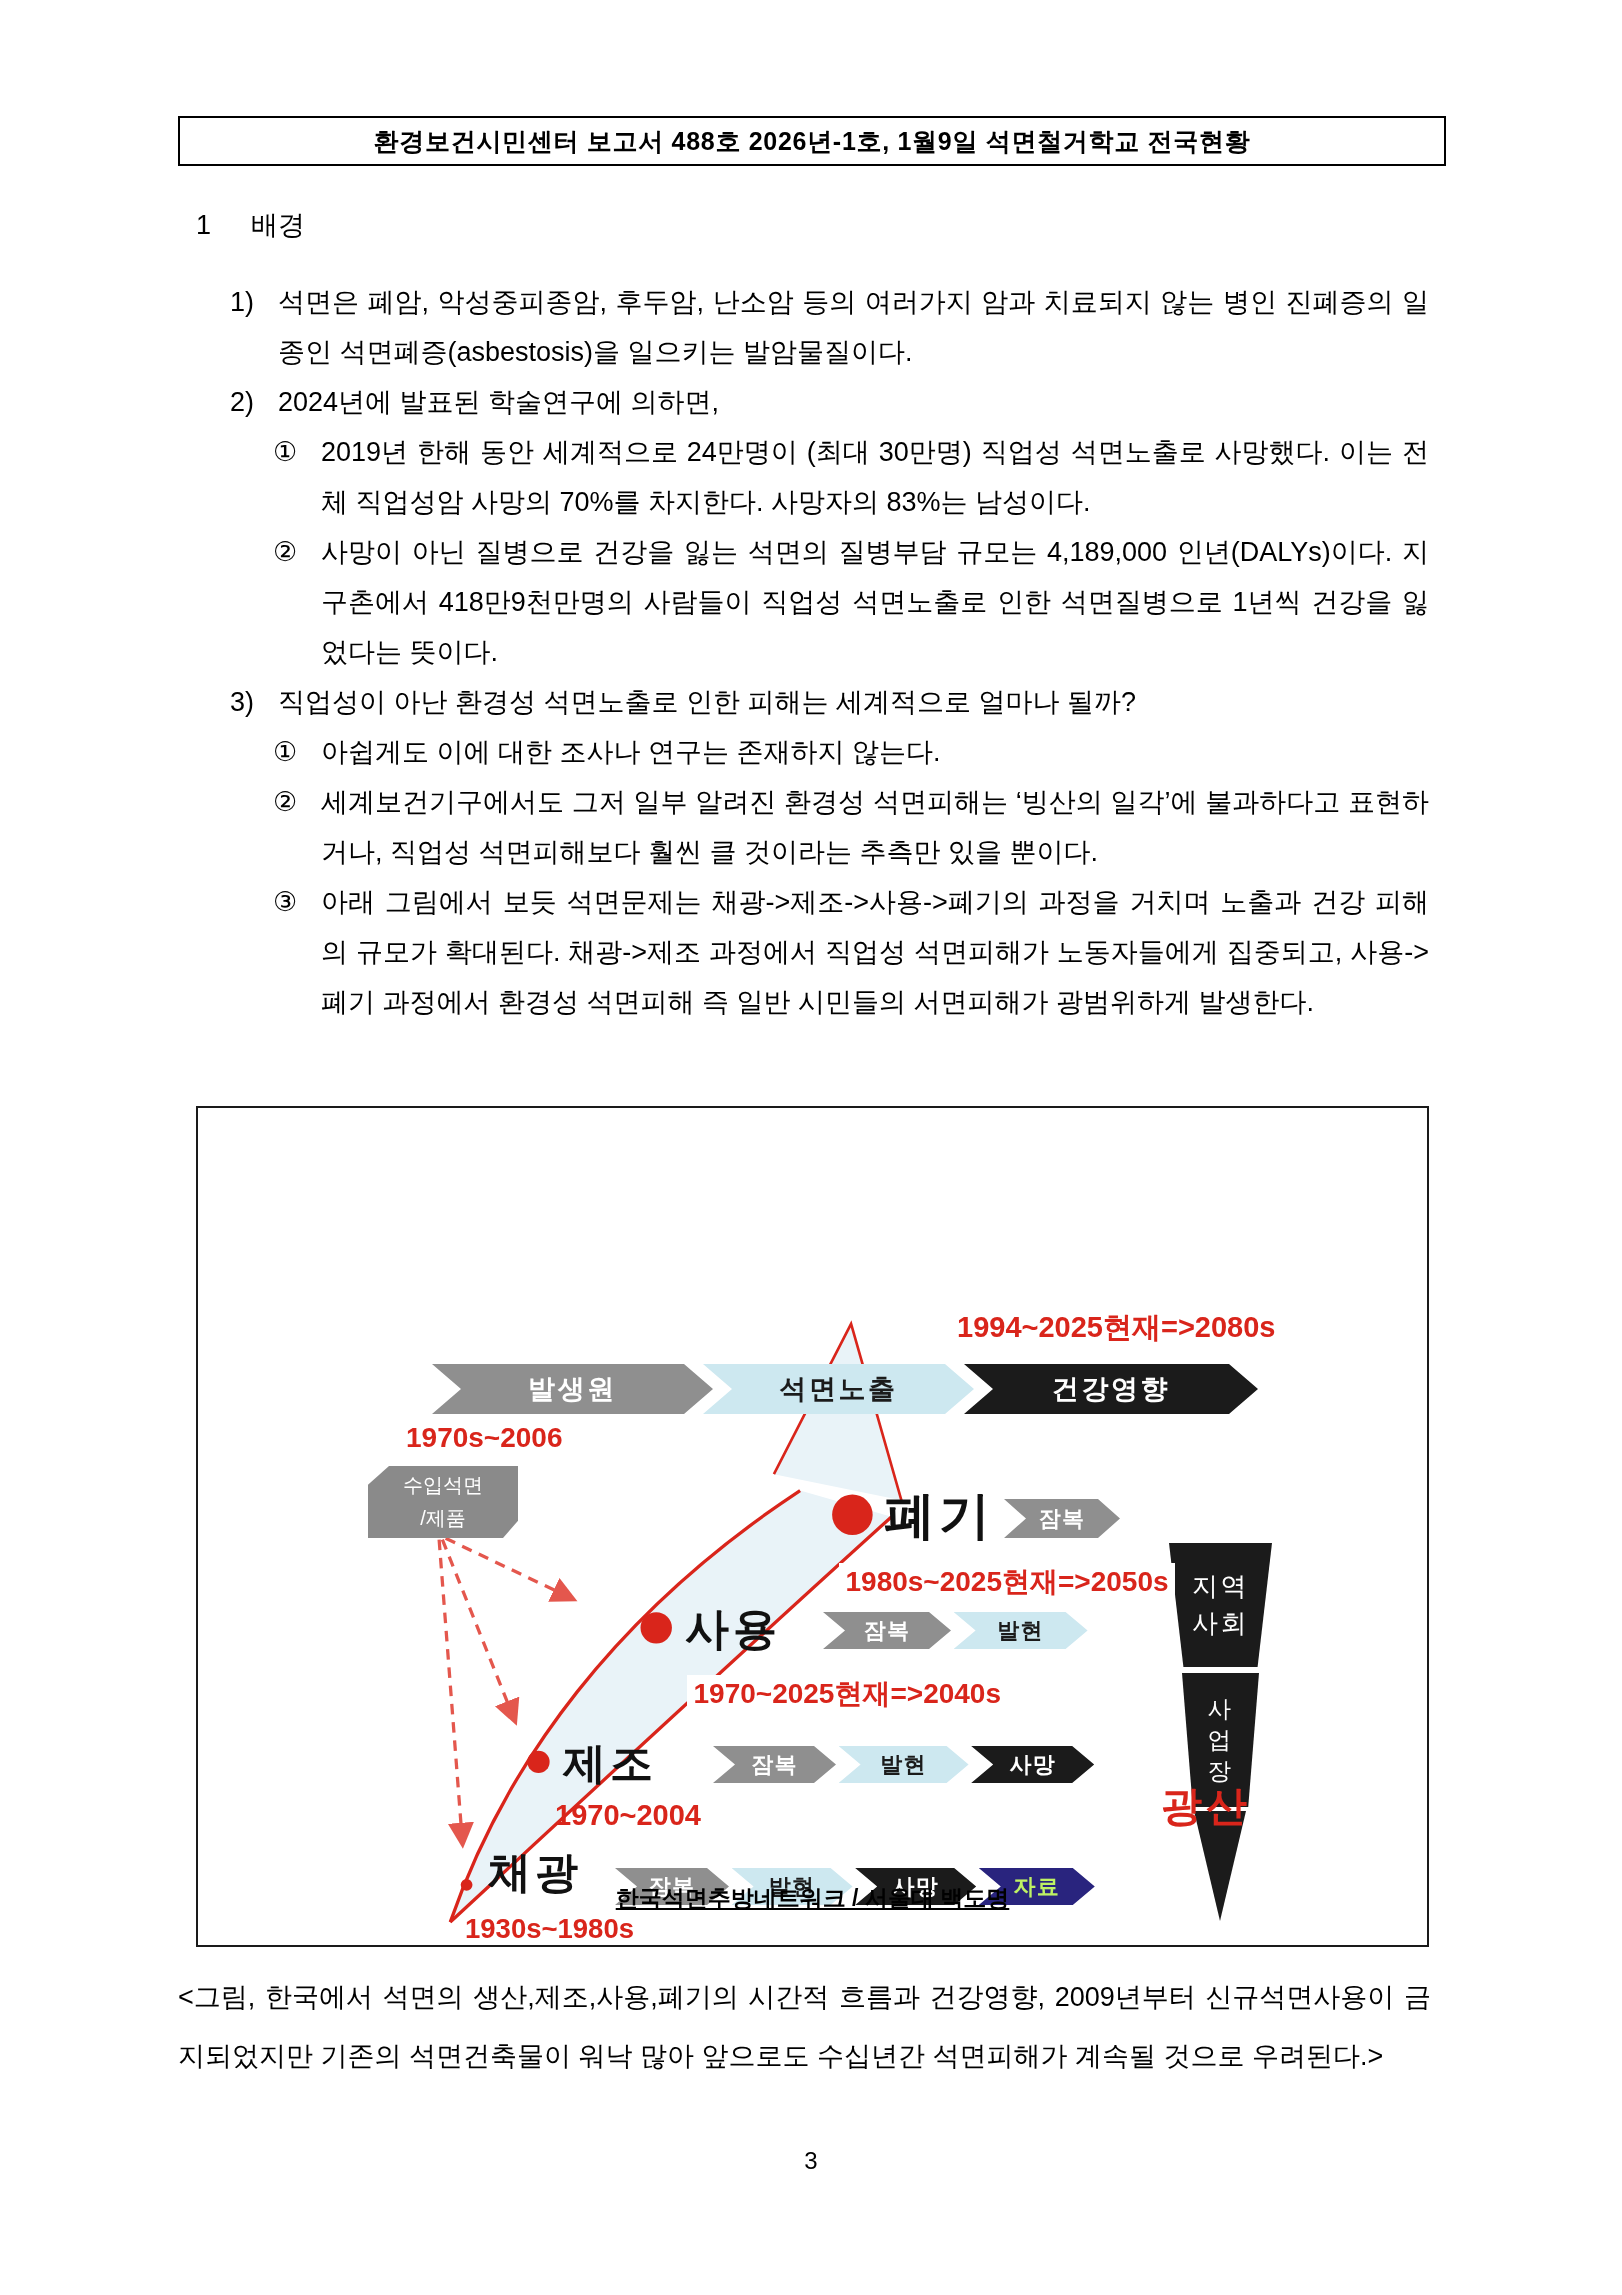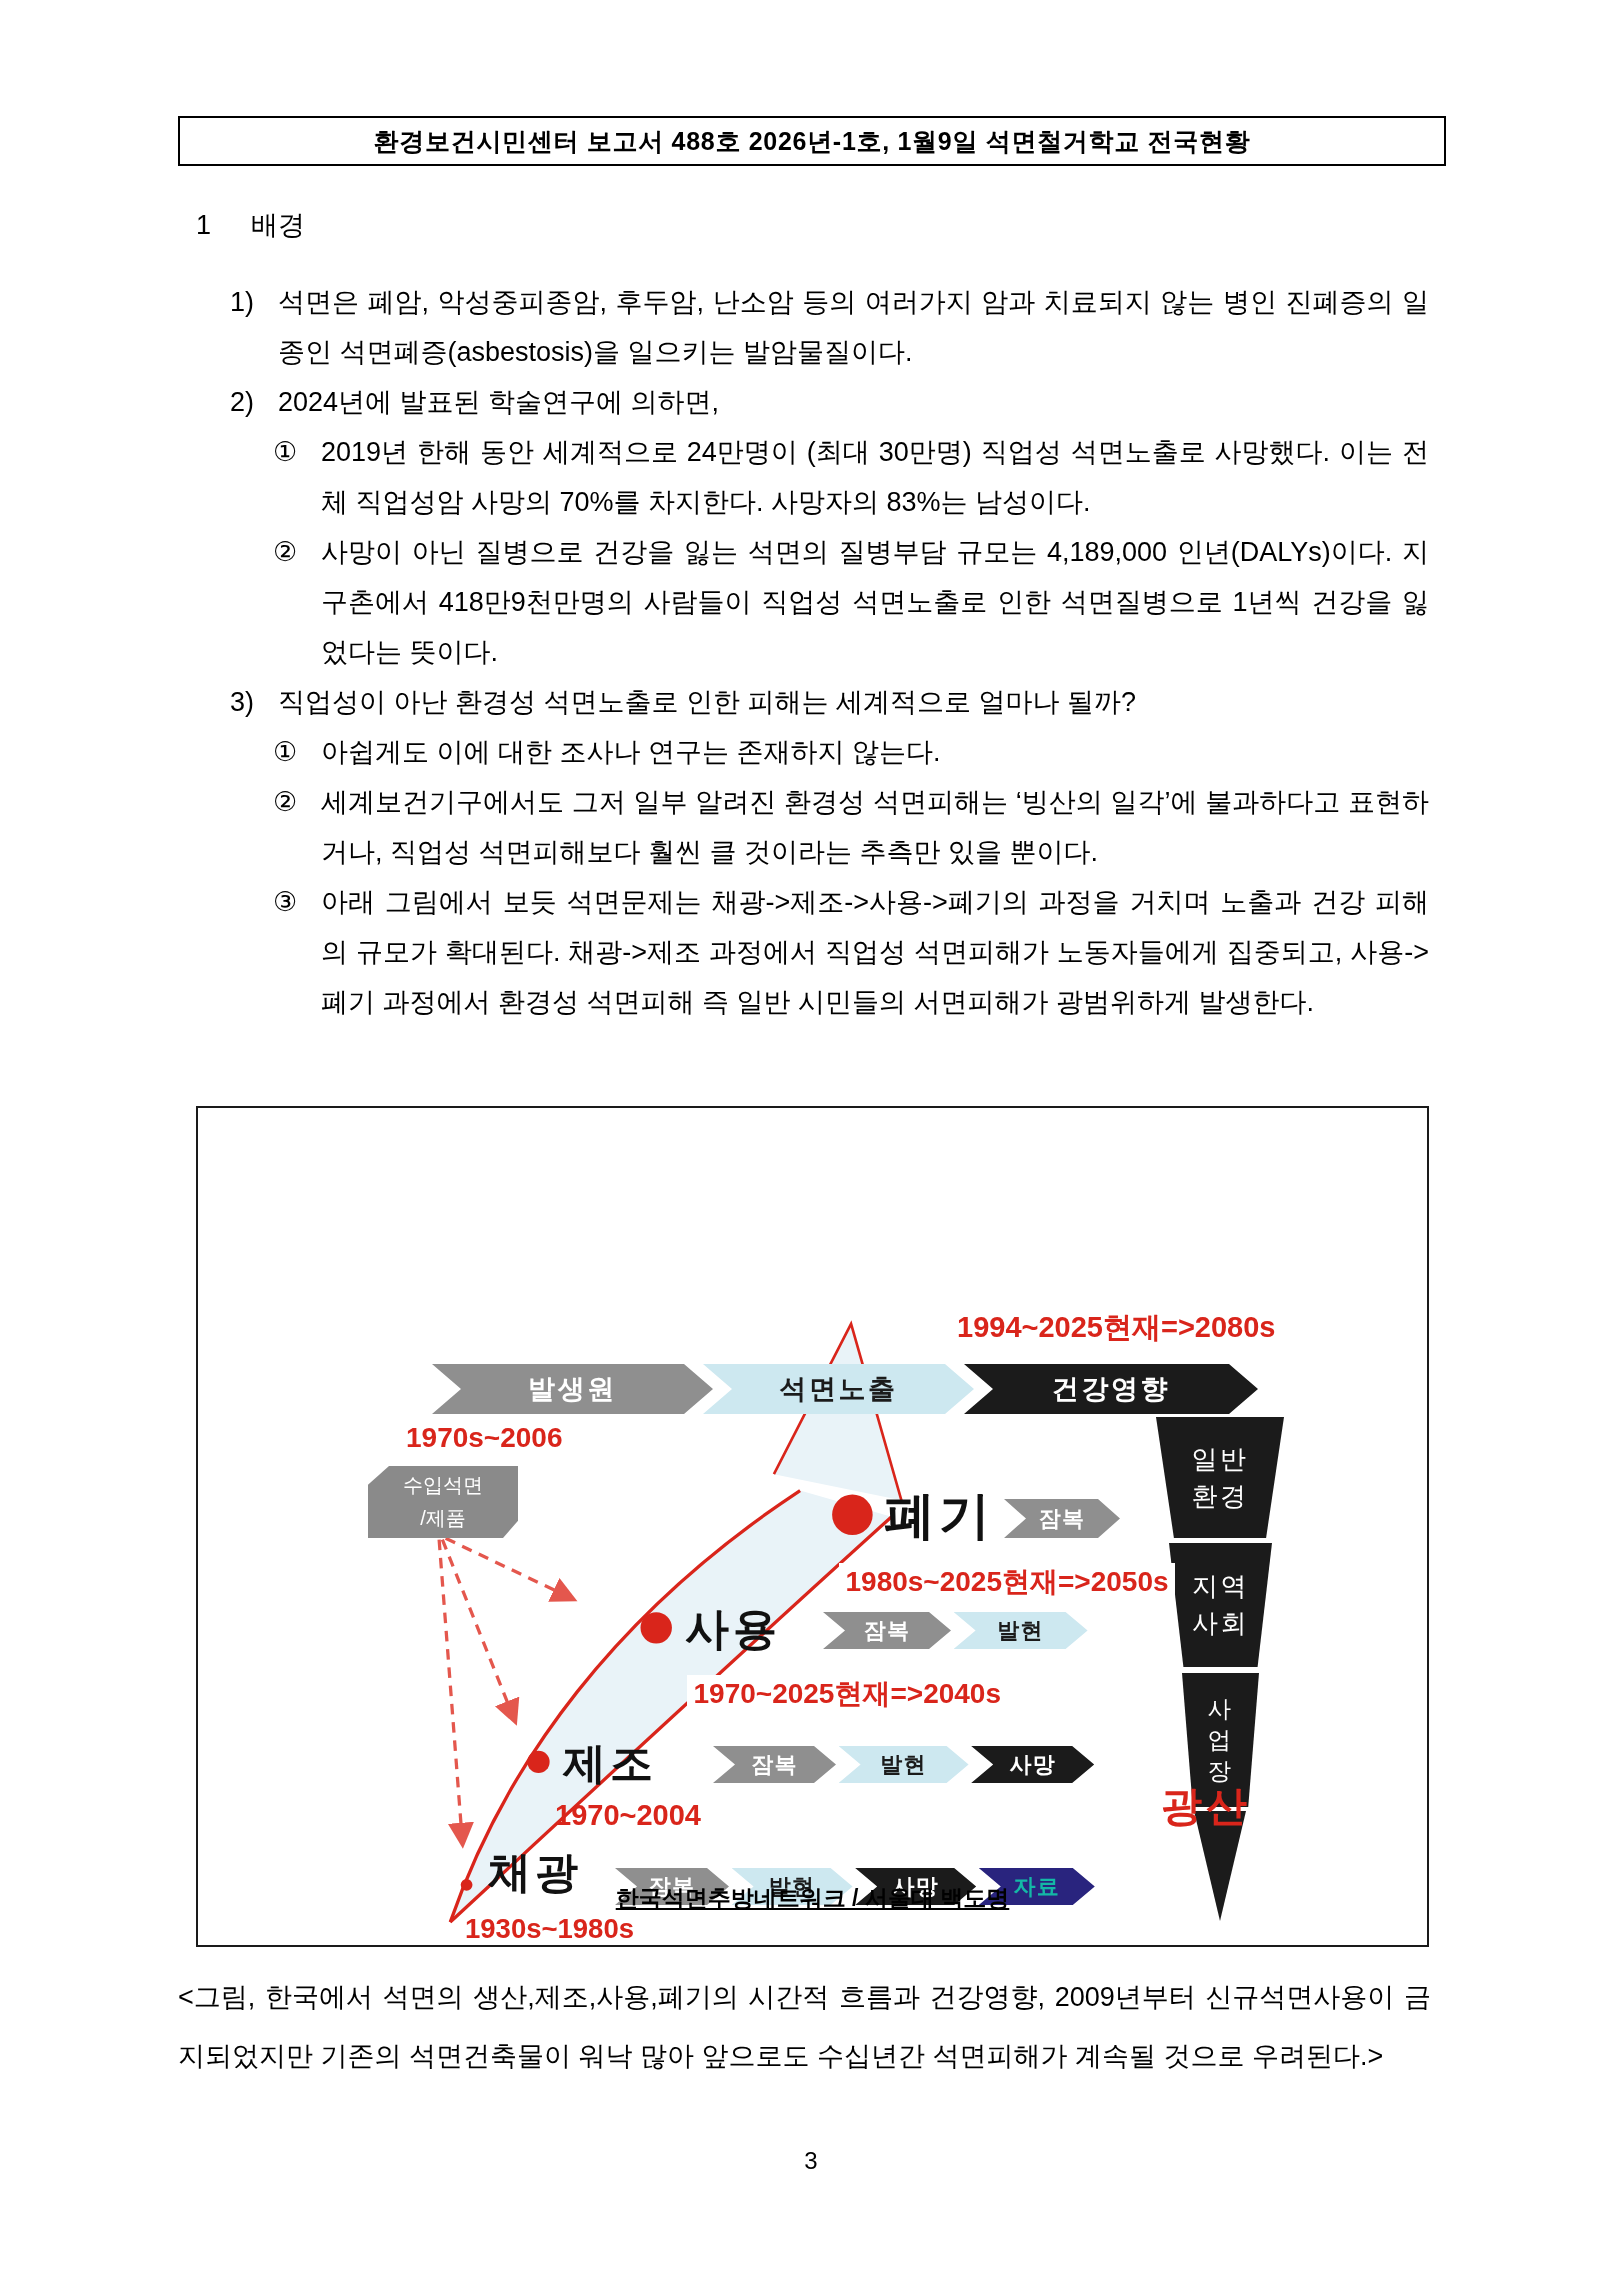--- a/index.html
+++ b/index.html
@@ -43,21 +43,21 @@
   .red-note{color:var(--accent_red);font-weight:700;z-index:4;}
   .note-bg{background:#fff;padding:0 6.5px;}
 
   .chev{display:flex;align-items:center;justify-content:center;
         clip-path:polygon(0 0,calc(100% - 22px) 0,100% 50%,calc(100% - 22px) 100%,0 100%,22px 50%);}
   .banner .chev{height:50px;font-size:27px;letter-spacing:2.6px;font-weight:600;
         clip-path:polygon(0 0,calc(100% - 29px) 0,100% 50%,calc(100% - 29px) 100%,0 100%,29px 50%);text-align:right;}
   .tone-gray{background:var(--arrow_gray);color:#fff;}
   .tone-blue{background:var(--pale_blue);color:#1b1b1b;}
   .tone-black{background:var(--near_black);color:#fff;}
-  .tone-navy{background:var(--navy);color:#14b8a6;}
+  .tone-navy{background:var(--navy);color:#bef264;}
 
   .row-label{font-weight:600;color:#111;z-index:3;letter-spacing:3.9px;}
   .chev-strip{display:flex;gap:2.6px;z-index:3;}
   .chev-strip .chev{font-size:22px;font-weight:600;letter-spacing:1.3px;}
 
   .funnel-block{left:0;background:var(--near_black);color:#fff;display:flex;
         flex-direction:column;align-items:center;justify-content:center;
         font-size:26px;line-height:37px;letter-spacing:2.6px;z-index:2;text-align:center;}
   .trap{clip-path:polygon(0 0,100% 0,86% 100%,14% 100%);}
   .tip{clip-path:polygon(0 0,100% 0,50% 100%);}
@@ -152,22 +152,20 @@
         <span>발생원</span>
       </div>
     <div class="abs chev tone-blue" style="left:505px;top:256px;width:271px;z-index:2;">
         <span>석면노출</span>
       </div>
     <div class="abs chev tone-black" style="left:766px;top:256px;width:294px;z-index:2;">
         <span>건강영향</span>
       </div>
   </div>
 
-  <div class="abs funnel-block trap pre" style="left:958px;top:309px;width:128px;height:121px;">일반
-환경</div>
   <div class="abs funnel-block trap pre" style="left:971px;top:435px;width:103px;height:124px;">지역
 사회</div>
   <div class="abs funnel-block trap pre" style="left:984px;top:565px;width:77px;height:134px;font-size:23.6px;line-height:31px;">사
 업
 장</div>
   <div class="abs funnel-block tip" style="left:996px;top:703px;width:52px;height:110px;"></div>
   <div class="abs mine-label">광산</div>
 
   <div class="abs red-note" style="left:208px;top:314px;font-size:28px;">1970s~2006</div>
   <div class="abs import-box pre">수입석면

